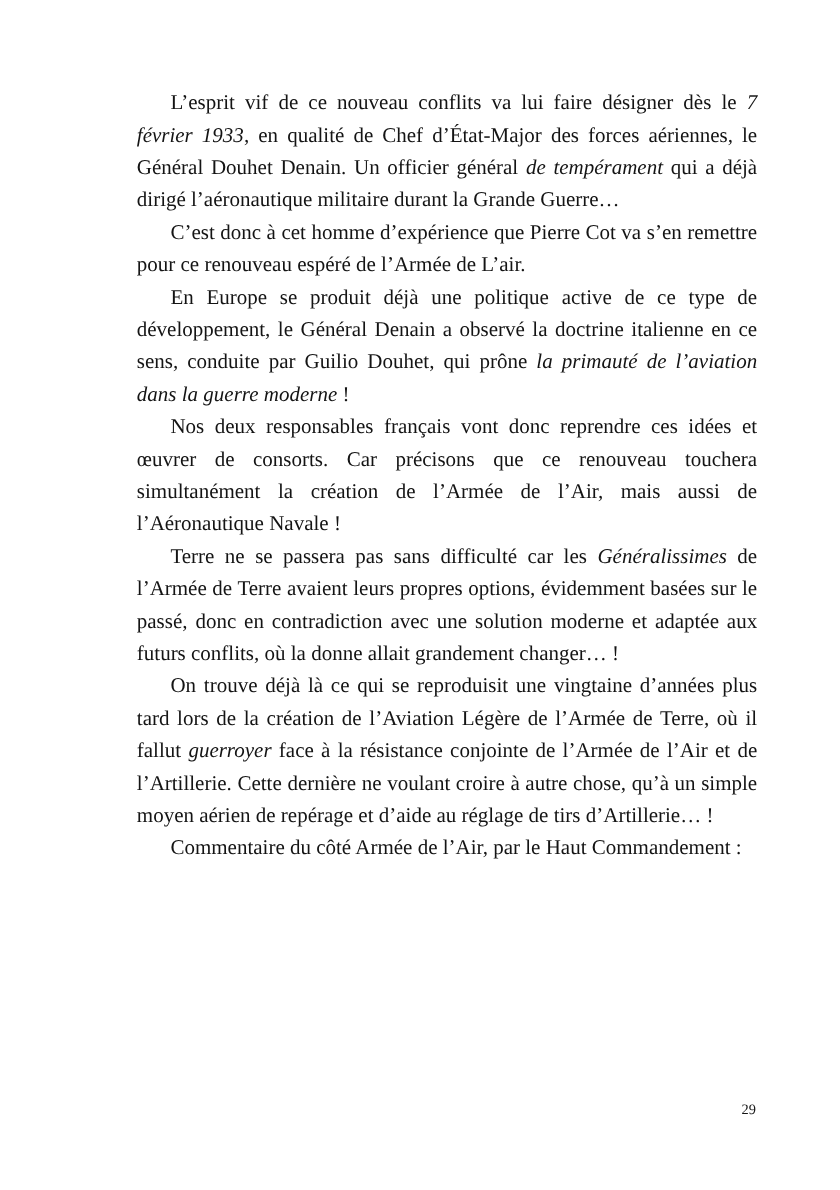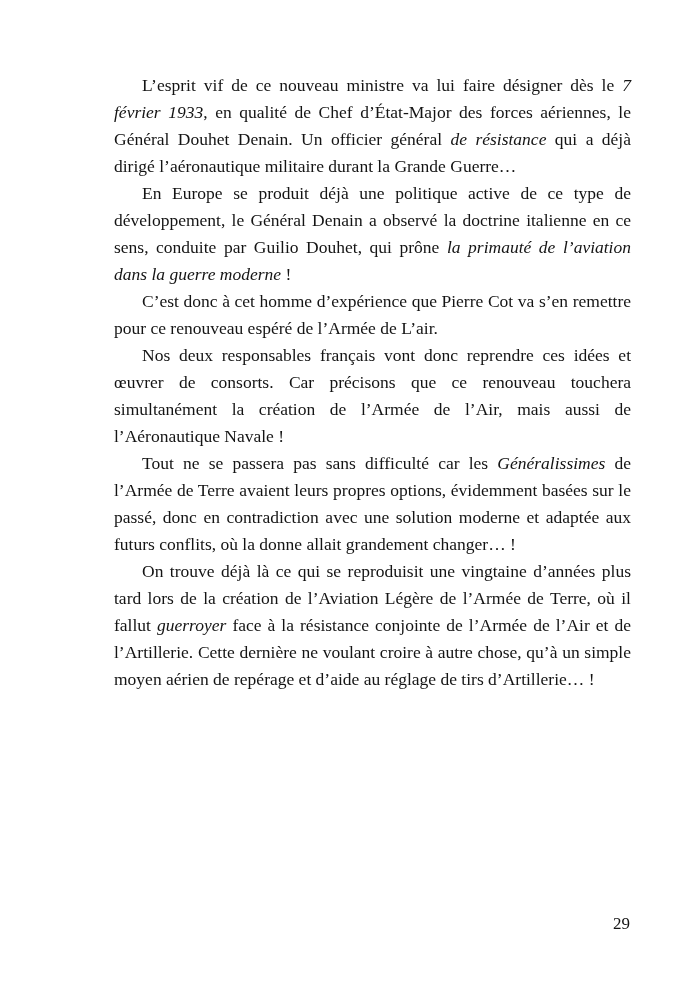--- a/index.html
+++ b/index.html
@@ -33,31 +33,32 @@
   }
   .text-block p.gap {
   }
   .italic {
     font-style: italic;
   }
   .page-number {
     position: absolute;
     right: 70px;
     bottom: 58px;
-    font-size: 17px;
+    font-size: 12px;
     line-height: 20px;
     color: #141414;
   }
 </style>
 </head>
 <body>
 
 <div class="page">
   <div class="text-block">
-      <p><span>L’esprit vif de ce nouveau ministre va lui faire désigner dès le </span><span class="italic">7 février 1933</span><span>, en qualité de Chef d’État-Major des forces aériennes, le Général Douhet Denain. Un officier général </span><span class="italic">de résistance</span><span> qui a déjà dirigé l’aéronautique militaire durant la Grande Guerre…</span></p>
+      <p><span>L’esprit vif de ce nouveau conflits va lui faire désigner dès le </span><span class="italic">7 février 1933</span><span>, en qualité de Chef d’État-Major des forces aériennes, le Général Douhet Denain. Un officier général </span><span class="italic">de tempérament</span><span> qui a déjà dirigé l’aéronautique militaire durant la Grande Guerre…</span></p>
+      <p><span>C’est donc à cet homme d’expérience que Pierre Cot va s’en remettre pour ce renouveau espéré de l’Armée de L’air.</span></p>
       <p><span>En Europe se produit déjà une politique active de ce type de développement, le Général Denain a observé la doctrine italienne en ce sens, conduite par Guilio Douhet, qui prône </span><span class="italic">la primauté de l’aviation dans la guerre moderne</span><span>&nbsp;!</span></p>
-      <p><span>C’est donc à cet homme d’expérience que Pierre Cot va s’en remettre pour ce renouveau espéré de l’Armée de L’air.</span></p>
       <p class="gap"><span>Nos deux responsables français vont donc reprendre ces idées et œuvrer de consorts. Car précisons que ce renouveau touchera simultanément la création de l’Armée de l’Air, mais aussi de l’Aéronautique Navale&nbsp;!</span></p>
-      <p><span>Tout ne se passera pas sans difficulté car les </span><span class="italic">Généralissimes</span><span> de l’Armée de Terre avaient leurs propres options, évidemment basées sur le passé, donc en contradiction avec une solution moderne et adaptée aux futurs conflits, où la donne allait grandement changer…&nbsp;!</span></p>
+      <p><span>Terre ne se passera pas sans difficulté car les </span><span class="italic">Généralissimes</span><span> de l’Armée de Terre avaient leurs propres options, évidemment basées sur le passé, donc en contradiction avec une solution moderne et adaptée aux futurs conflits, où la donne allait grandement changer…&nbsp;!</span></p>
       <p class="gap"><span>On trouve déjà là ce qui se reproduisit une vingtaine d’années plus tard lors de la création de l’Aviation Légère de l’Armée de Terre, où il fallut </span><span class="italic">guerroyer</span><span> face à la résistance conjointe de l’Armée de l’Air et de l’Artillerie. Cette dernière ne voulant croire à autre chose, qu’à un simple moyen aérien de repérage et d’aide au réglage de tirs d’Artillerie…&nbsp;!</span></p>
+      <p><span>Commentaire du côté Armée de l’Air, par le Haut Commandement&nbsp;:</span></p>
     </div>
   <div class="page-number">29</div>
 </div>
 
 </body></html>

